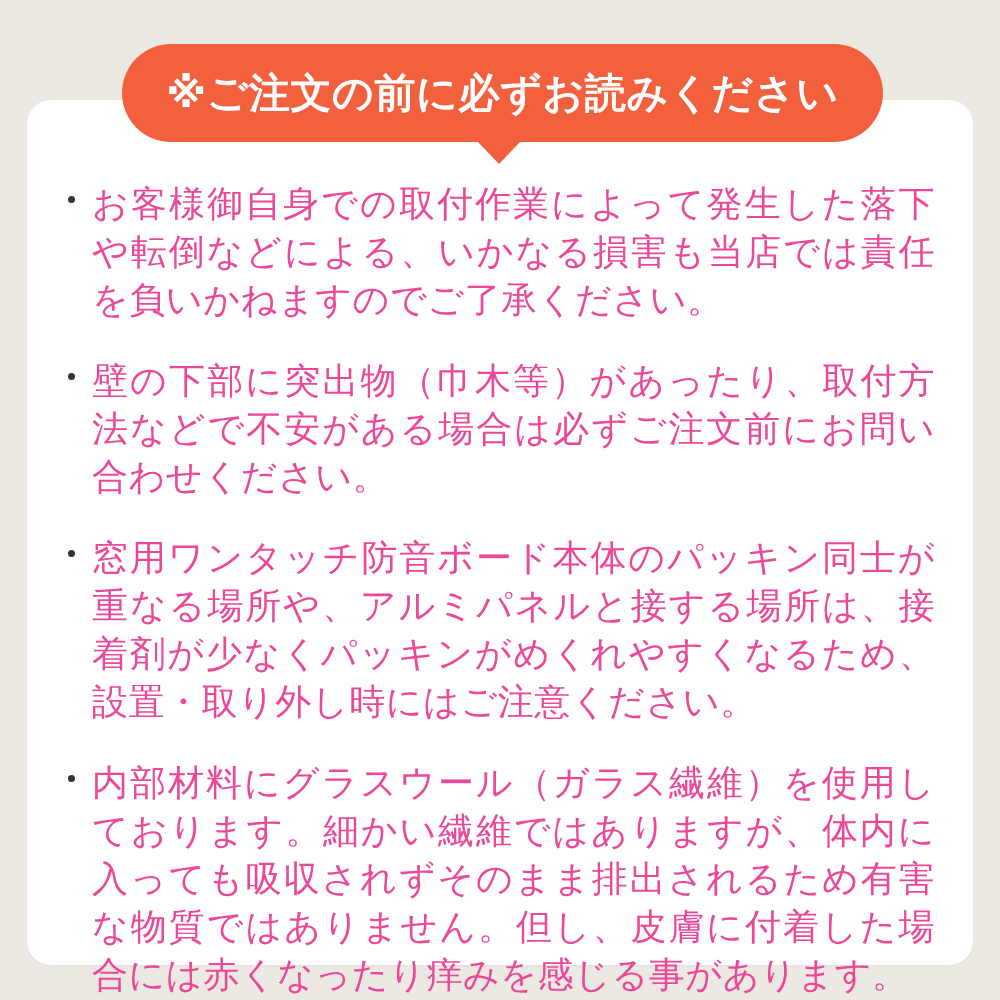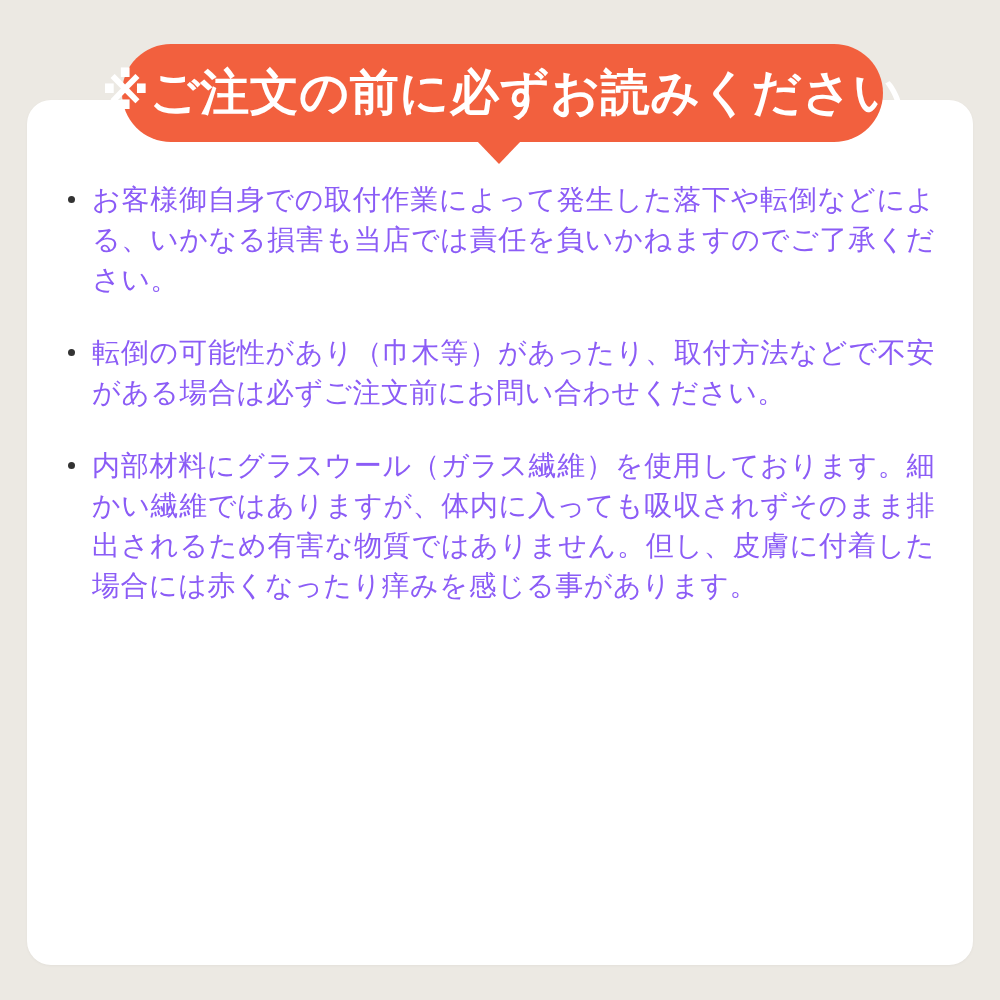--- a/index.html
+++ b/index.html
@@ -32,21 +32,21 @@
     height: 98px;
     background: #F2603E;
     border-radius: 60px;
     display: flex;
     align-items: center;
     justify-content: center;
     z-index: 2;
   }
   .notice-badge .badge-title {
     color: #FFFFFF;
-    font-size: 49px;
+    font-size: 41px;
     font-weight: bold;
     letter-spacing: 0.5px;
     white-space: nowrap;
   }
   .badge-tail {
     position: absolute;
     left: 476px;
     top: 140px;
     width: 0;
     height: 0;
@@ -63,23 +63,23 @@
   }
   ul.notice-list {
     list-style: none;
     margin: 0;
     padding: 0;
   }
   ul.notice-list li {
     position: relative;
     padding-left: 27px;
     margin-bottom: 33px;
-    font-size: 28px;
-    line-height: 40px;
-    color: #8b5cf6;
+    font-size: 36px;
+    line-height: 48px;
+    color: #ec4899;
     letter-spacing: 0.5px;
     text-align: justify;
   }
   ul.notice-list li::before {
     content: "";
     position: absolute;
     left: 3px;
     top: 16px;
     width: 7px;
     height: 7px;
@@ -92,17 +92,18 @@
 
 <div class="notice-badge">
   <span class="badge-title">※ご注文の前に必ずお読みください</span>
 </div>
 <div class="badge-tail"></div>
 
 <div class="notice-card">
   <div class="notice-content">
     <ul class="notice-list">
       <li>お客様御自身での取付作業によって発生した落下や転倒などによる、いかなる損害も当店では責任を負いかねますのでご了承ください。</li>
-      <li>転倒の可能性があり（巾木等）があったり、取付方法などで不安がある場合は必ずご注文前にお問い合わせください。</li>
+      <li>壁の下部に突出物（巾木等）があったり、取付方法などで不安がある場合は必ずご注文前にお問い合わせください。</li>
+      <li>窓用ワンタッチ防音ボード本体のパッキン同士が重なる場所や、アルミパネルと接する場所は、接着剤が少なくパッキンがめくれやすくなるため、設置・取り外し時にはご注意ください。</li>
       <li>内部材料にグラスウール（ガラス繊維）を使用しております。細かい繊維ではありますが、体内に入っても吸収されずそのまま排出されるため有害な物質ではありません。但し、皮膚に付着した場合には赤くなったり痒みを感じる事があります。</li>
     </ul>
   </div>
 </div>
 
 </body></html>

